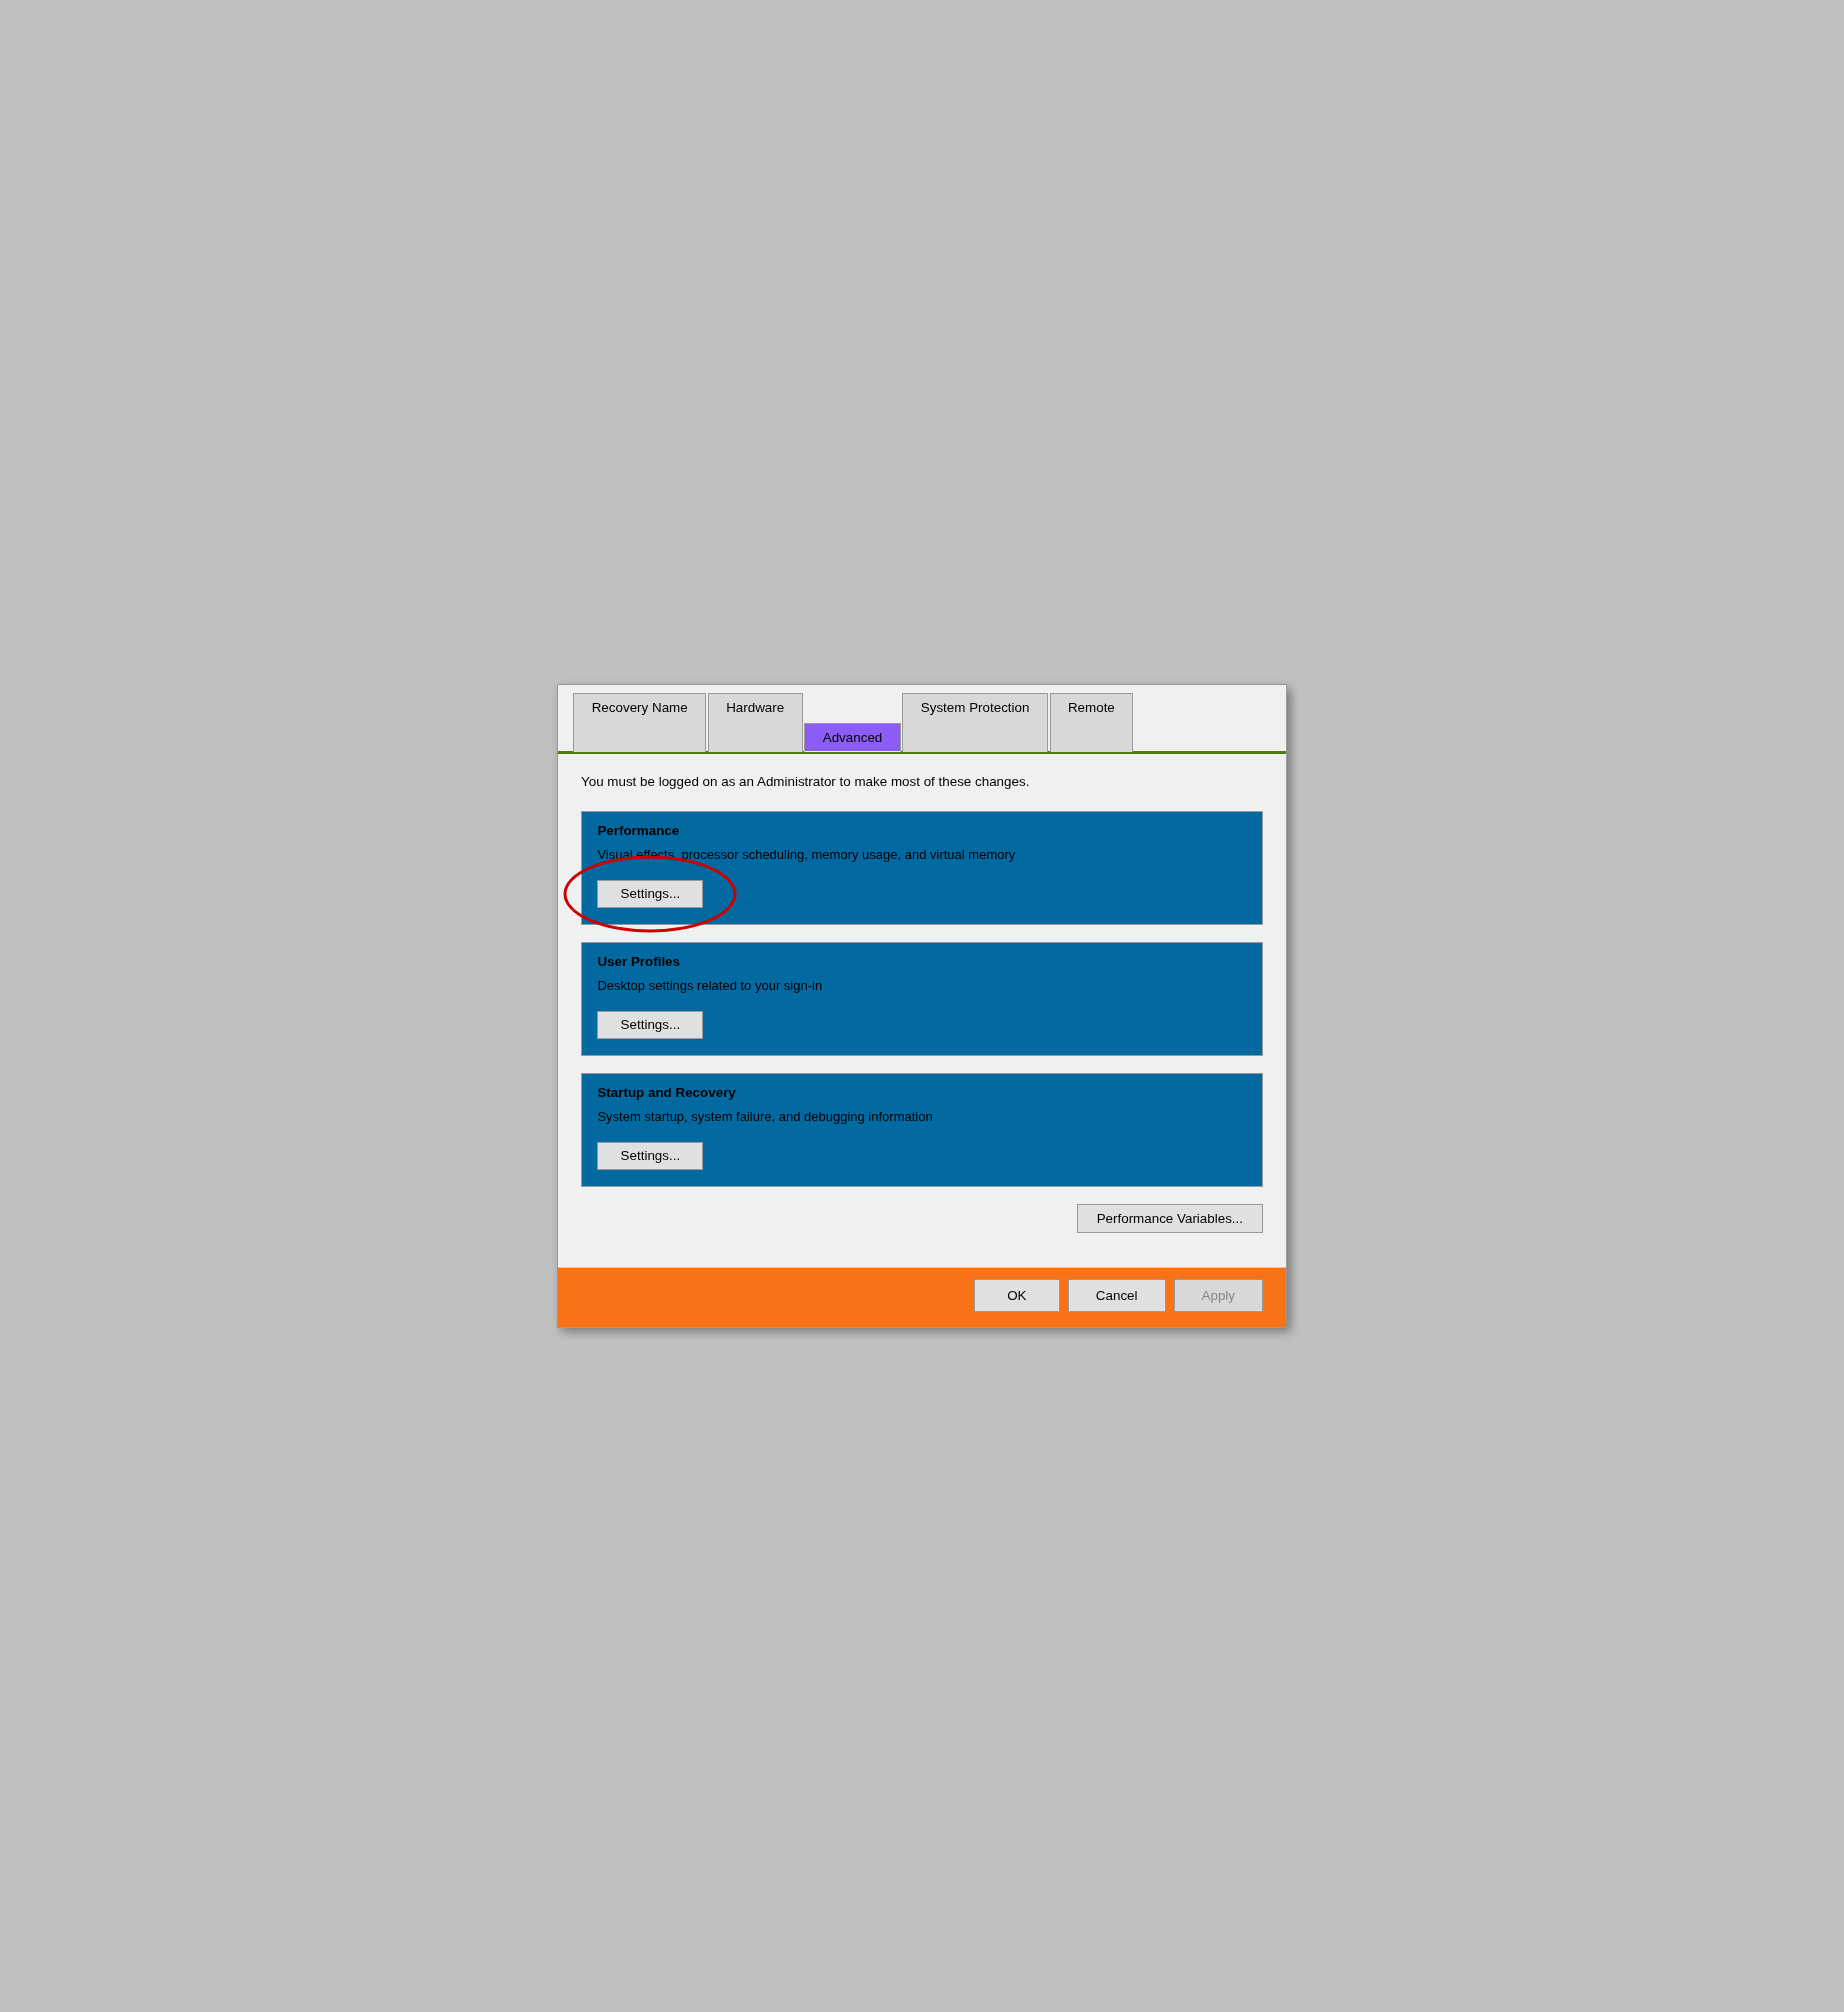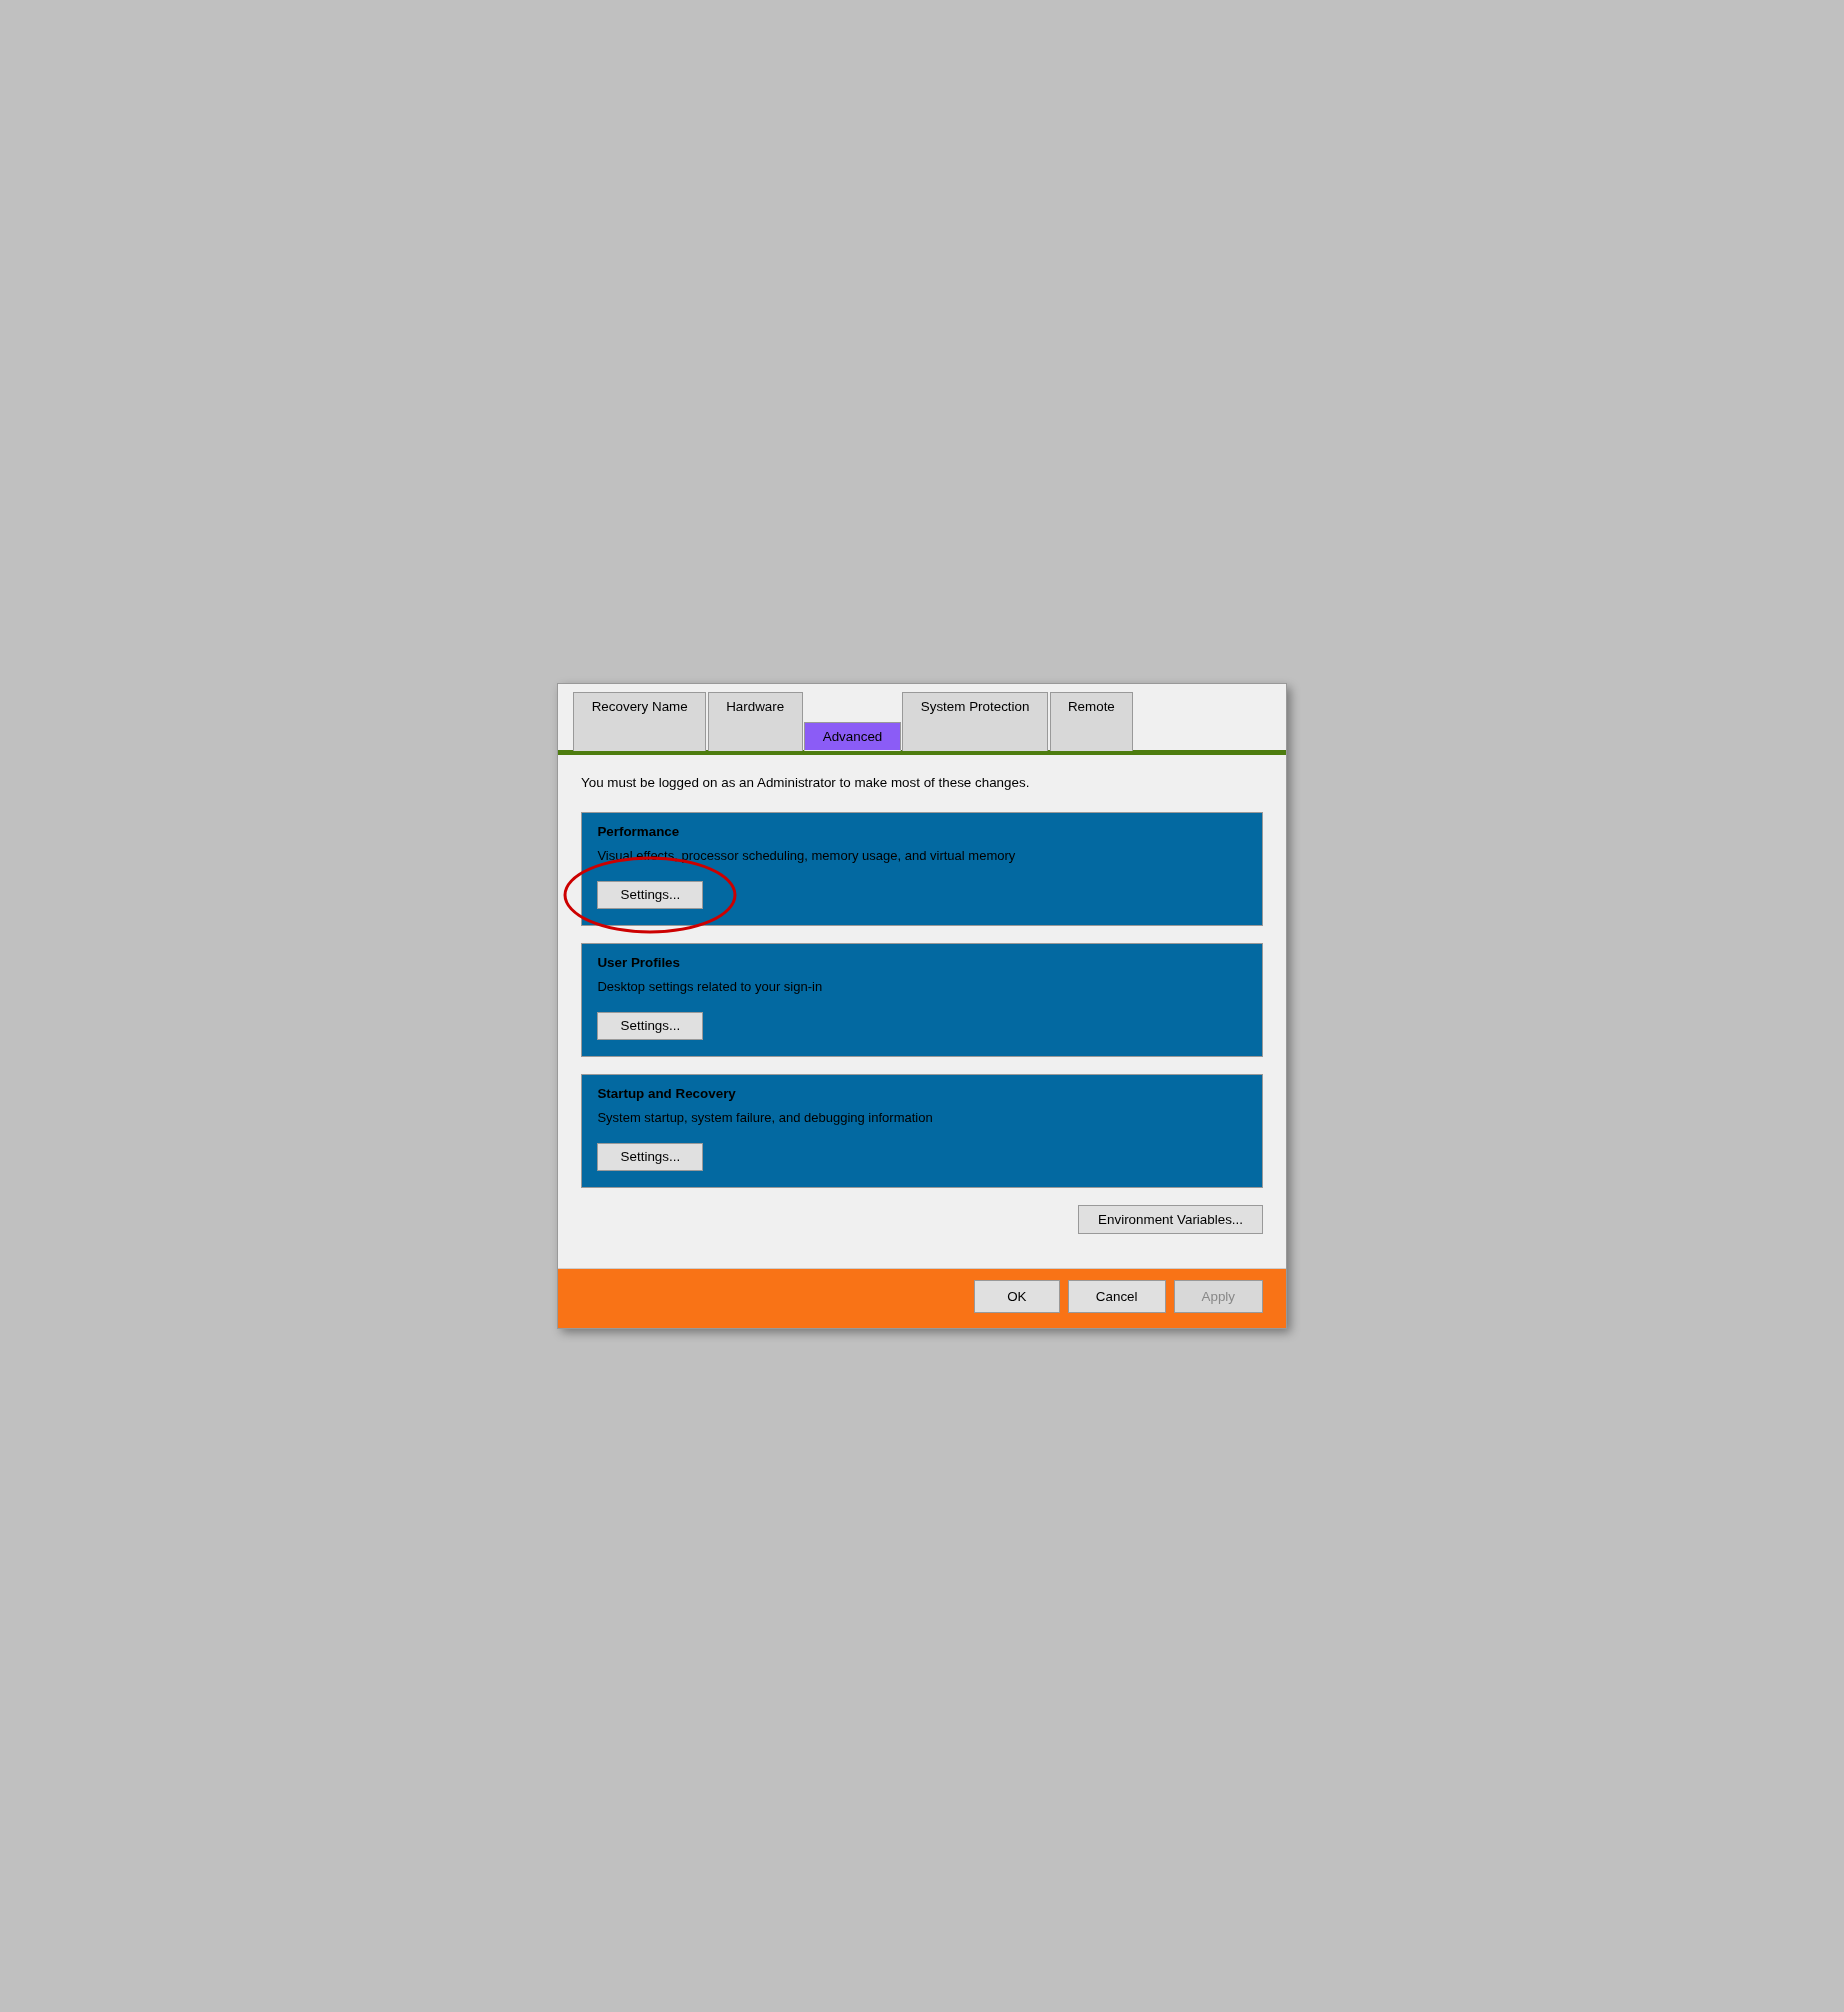--- a/index.html
+++ b/index.html
@@ -82,21 +82,21 @@
       z-index: 2;
       margin-top: 30px;
     }
 
     .tab:not(.active) {
       background: #d8d8d8;
     }
 
     .content-area {
       background: #f0f0f0;
-      border-top: 5px solid #4d7c0f;
+      border-top: 3px solid #4d7c0f;
       padding: 19px 23px;
       flex: 1;
     }
 
     .admin-notice {
       font-size: 13.4px;
       color: #000;
       margin-bottom: 19px;
       line-height: 1.4;
     }
@@ -237,21 +237,21 @@
 
     <div class="section-box">
       <div class="section-title">Startup and Recovery</div>
       <div class="section-desc">System startup, system failure, and debugging information</div>
       <div class="section-button-row">
         <button class="settings-btn">Settings...</button>
       </div>
     </div>
 
     <div class="env-button-row">
-      <button class="env-btn">Environment Variables...</button>
+      <button class="env-btn">Performance Variables...</button>
     </div>
 
   </div>
 
   <div class="bottom-buttons">
     <button class="bottom-btn">OK</button>
     <button class="bottom-btn">Cancel</button>
     <button class="bottom-btn apply">Apply</button>
   </div>
 

